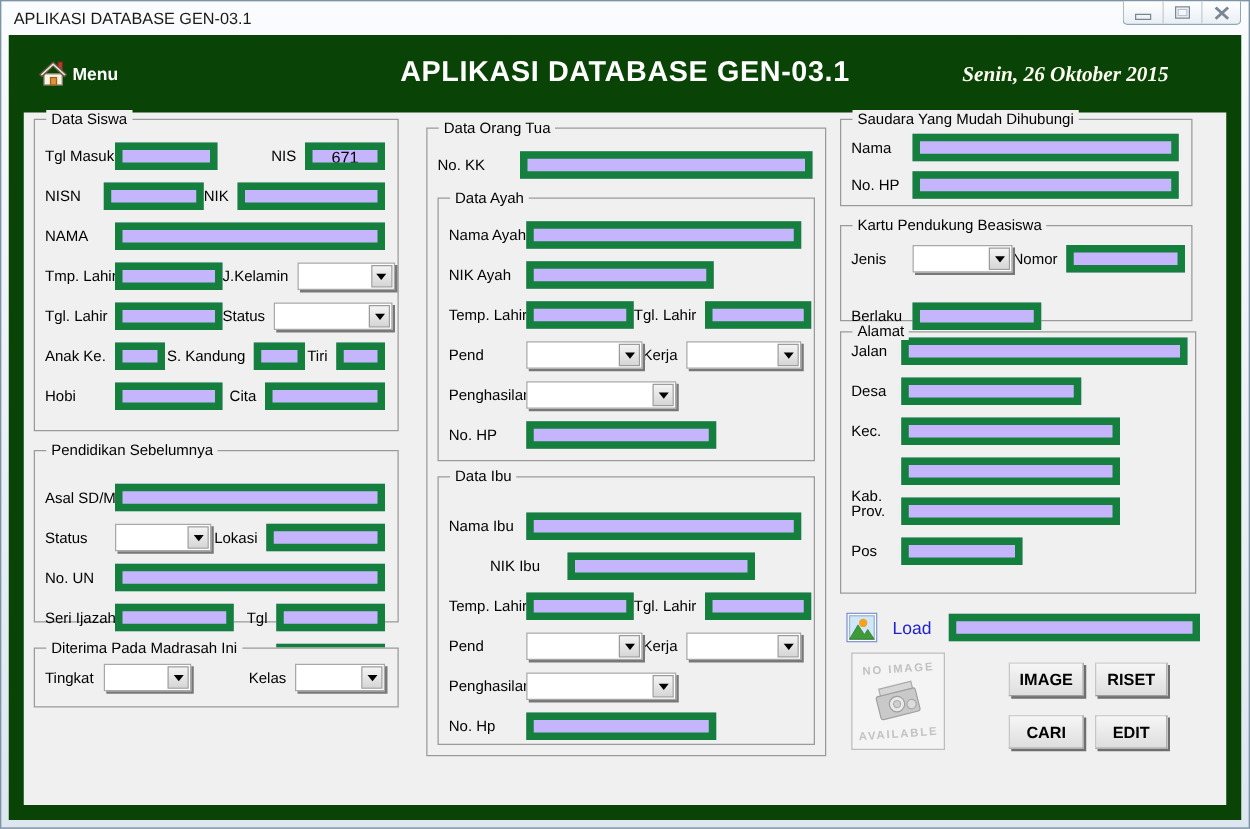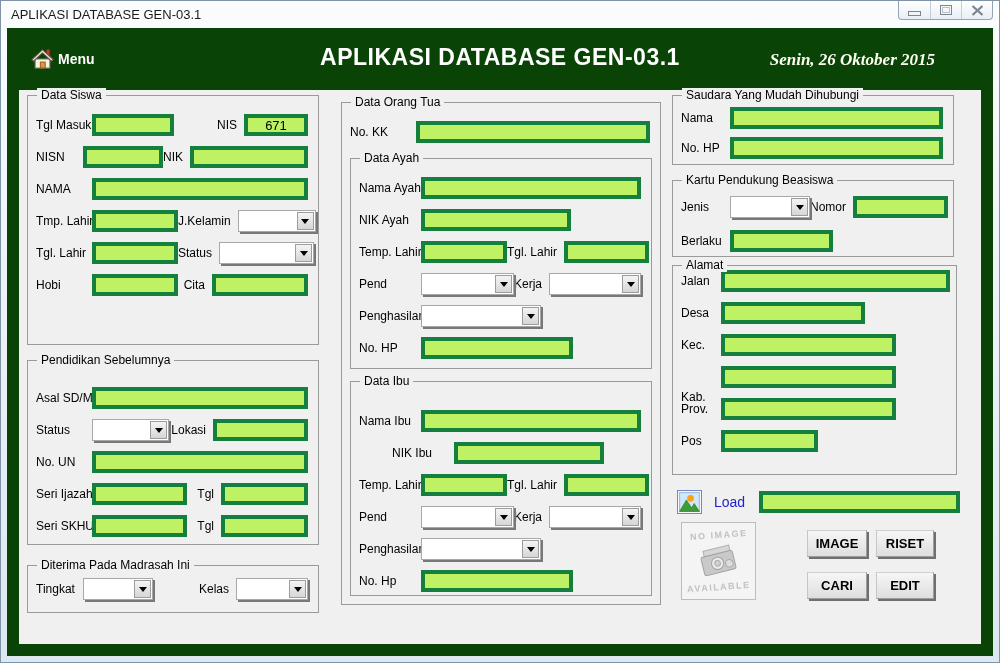--- a/index.html
+++ b/index.html
@@ -26,21 +26,21 @@
   .content{position:absolute;left:12px;right:12px;top:62px;bottom:12px;background:#f0f0f0;}
   .col{position:absolute;top:5px;}
   .col1{left:8px;width:292px;}
   .col2{left:322px;width:320px;}
   .col3{left:653px;width:288px;}
   .group{position:relative;border:1px solid #9a9a9a;background:#f0f0f0;}
   .gtitle{position:absolute;top:-8px;left:9px;background:#f0f0f0;padding:0 4px;font-size:12px;color:#000;}
   .row{display:flex;align-items:center;height:22px;margin:10px 10px 0 8px;}
   .lbl{font-size:12px;color:#000;white-space:nowrap;flex-shrink:0;}
   .mla{margin-left:auto;margin-right:7px;}
-  .txt{height:22px;border:4px solid #15803d;background:#bef264;padding:0 4px;
+  .txt{height:22px;border:6px solid #15803d;background:#c4b5fd;padding:0 4px;
        font:13px "Liberation Sans",sans-serif;flex-shrink:0;}
   .grow{flex:1 1 auto;min-width:0;}
   .center{text-align:center;}
   .combo{position:relative;height:22px;background:#fff;border:1px solid #a8a8a8;
          box-shadow:2px 2px 0 #787878;flex-shrink:0;cursor:default;}
   .cbtn{position:absolute;top:1px;right:1px;bottom:1px;width:17px;
         background:linear-gradient(#f4f4f4,#d6d6d6);border:1px solid #9c9c9c;
         display:flex;align-items:center;justify-content:center;}
   .tri{width:0;height:0;border-left:4px solid transparent;border-right:4px solid transparent;border-top:5px solid #000;}
   .loadrow{display:flex;align-items:center;margin:15px 0 0 5px;}
@@ -129,28 +129,36 @@
             <span class="lbl" style="width:56px;">Tgl. Lahir</span>
             <input class="txt" style="width: 86px;">
             <span class="lbl mla">Status</span>
             <div class="combo" style="width:95px;">
                 <span class="cbtn">
                   <i class="tri"></i>
                 </span>
               </div>
           </div>
           <div class="row">
+            <span class="lbl" style="width:56px;">Anak Ke.</span>
+            <input class="txt" style="width: 40px;">
+            <span class="lbl mla">S. Kandung</span>
+            <input class="txt" style="width: 41px;">
+            <span class="lbl mla">Tiri</span>
+            <input class="txt" style="width: 39px;">
+          </div>
+          <div class="row">
             <span class="lbl" style="width:56px;">Hobi</span>
             <input class="txt" style="width: 86px;">
             <span class="lbl mla">Cita</span>
             <input class="txt" style="width: 96px;">
           </div>
         </div>
 
-        <div class="group" style="height:185px;margin-top:15px;">
+        <div class="group" style="height:138px;margin-top:15px;">
           <span class="gtitle">Pendidikan Sebelumnya</span>
           <div class="row" style="margin-top:26px;">
             <span class="lbl" style="width:56px;">Asal SD/MI</span>
             <input class="txt grow" style="">
           </div>
           <div class="row">
             <span class="lbl" style="width:56px;">Status</span>
             <div class="combo" style="width:77px;">
                 <span class="cbtn">
                   <i class="tri"></i>
@@ -312,21 +320,21 @@
           <div class="row" style="margin-top:15px;">
             <span class="lbl" style="width:49px;">Jenis</span>
             <div class="combo" style="width:80px;">
                 <span class="cbtn">
                   <i class="tri"></i>
                 </span>
               </div>
             <span class="lbl mla">Nomor</span>
             <input class="txt" style="width: 95px;">
           </div>
-          <div class="row" style="margin-top:12px;">
+          <div class="row" style="margin-top:24px;">
             <span class="lbl" style="width:49px;">Berlaku</span>
             <input class="txt" style="width: 103px;">
           </div>
         </div>
 
         <div class="group" style="height:210px;width:285px;margin-top:8px;">
           <span class="gtitle">Alamat</span>
           <div class="row" style="margin-top:4px;margin-right:6px;">
             <span class="lbl" style="width:40px;">Jalan</span>
             <input class="txt grow" style="">

